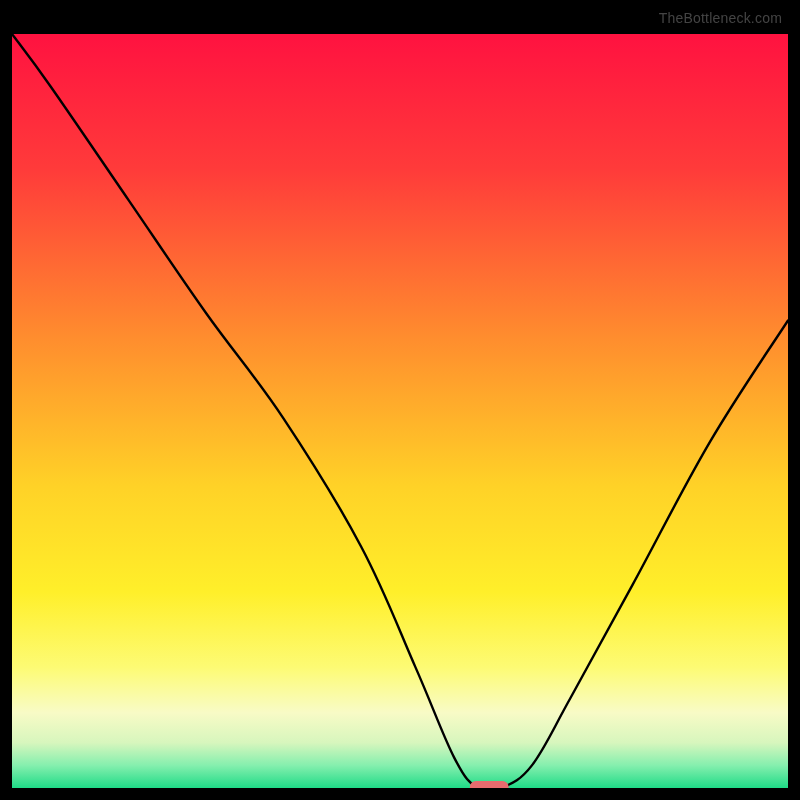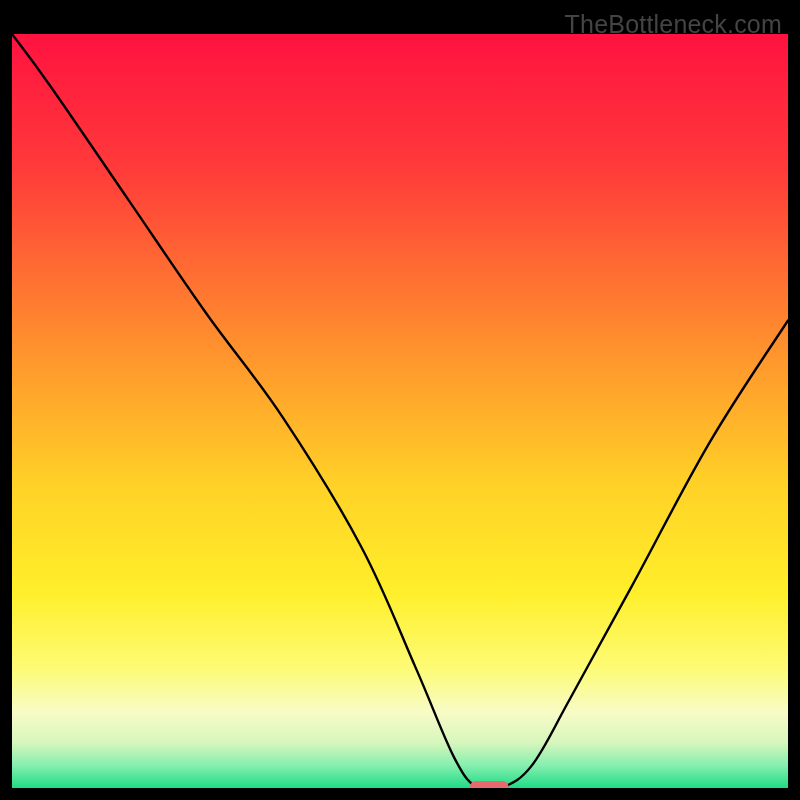--- a/index.html
+++ b/index.html
@@ -17,21 +17,21 @@
     top: 12px;
     width: 776px;
     height: 776px;
     background: #000;
   }
   .watermark {
     position: absolute;
     top: -2px;
     right: 6px;
     color: #444;
-    font-size: 25px;
+    font-size: 14px;
     font-weight: 500;
     letter-spacing: 0.2px;
     user-select: none;
   }
   .plot {
     position: absolute;
     left: 0;
     top: 22px;
     width: 776px;
     height: 754px;

